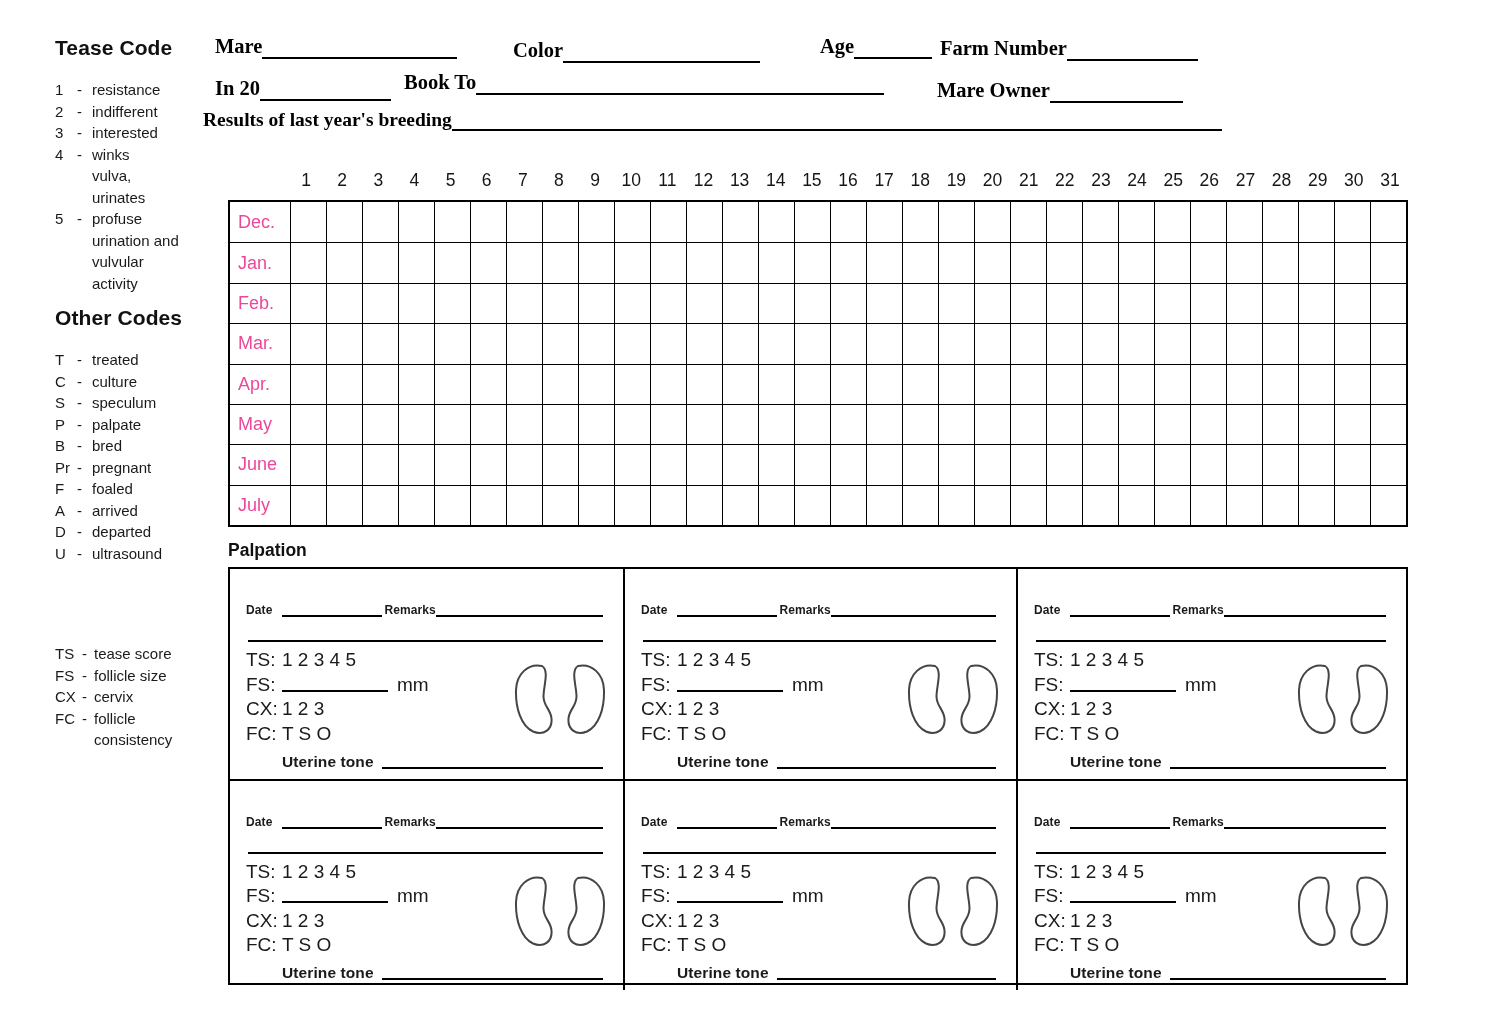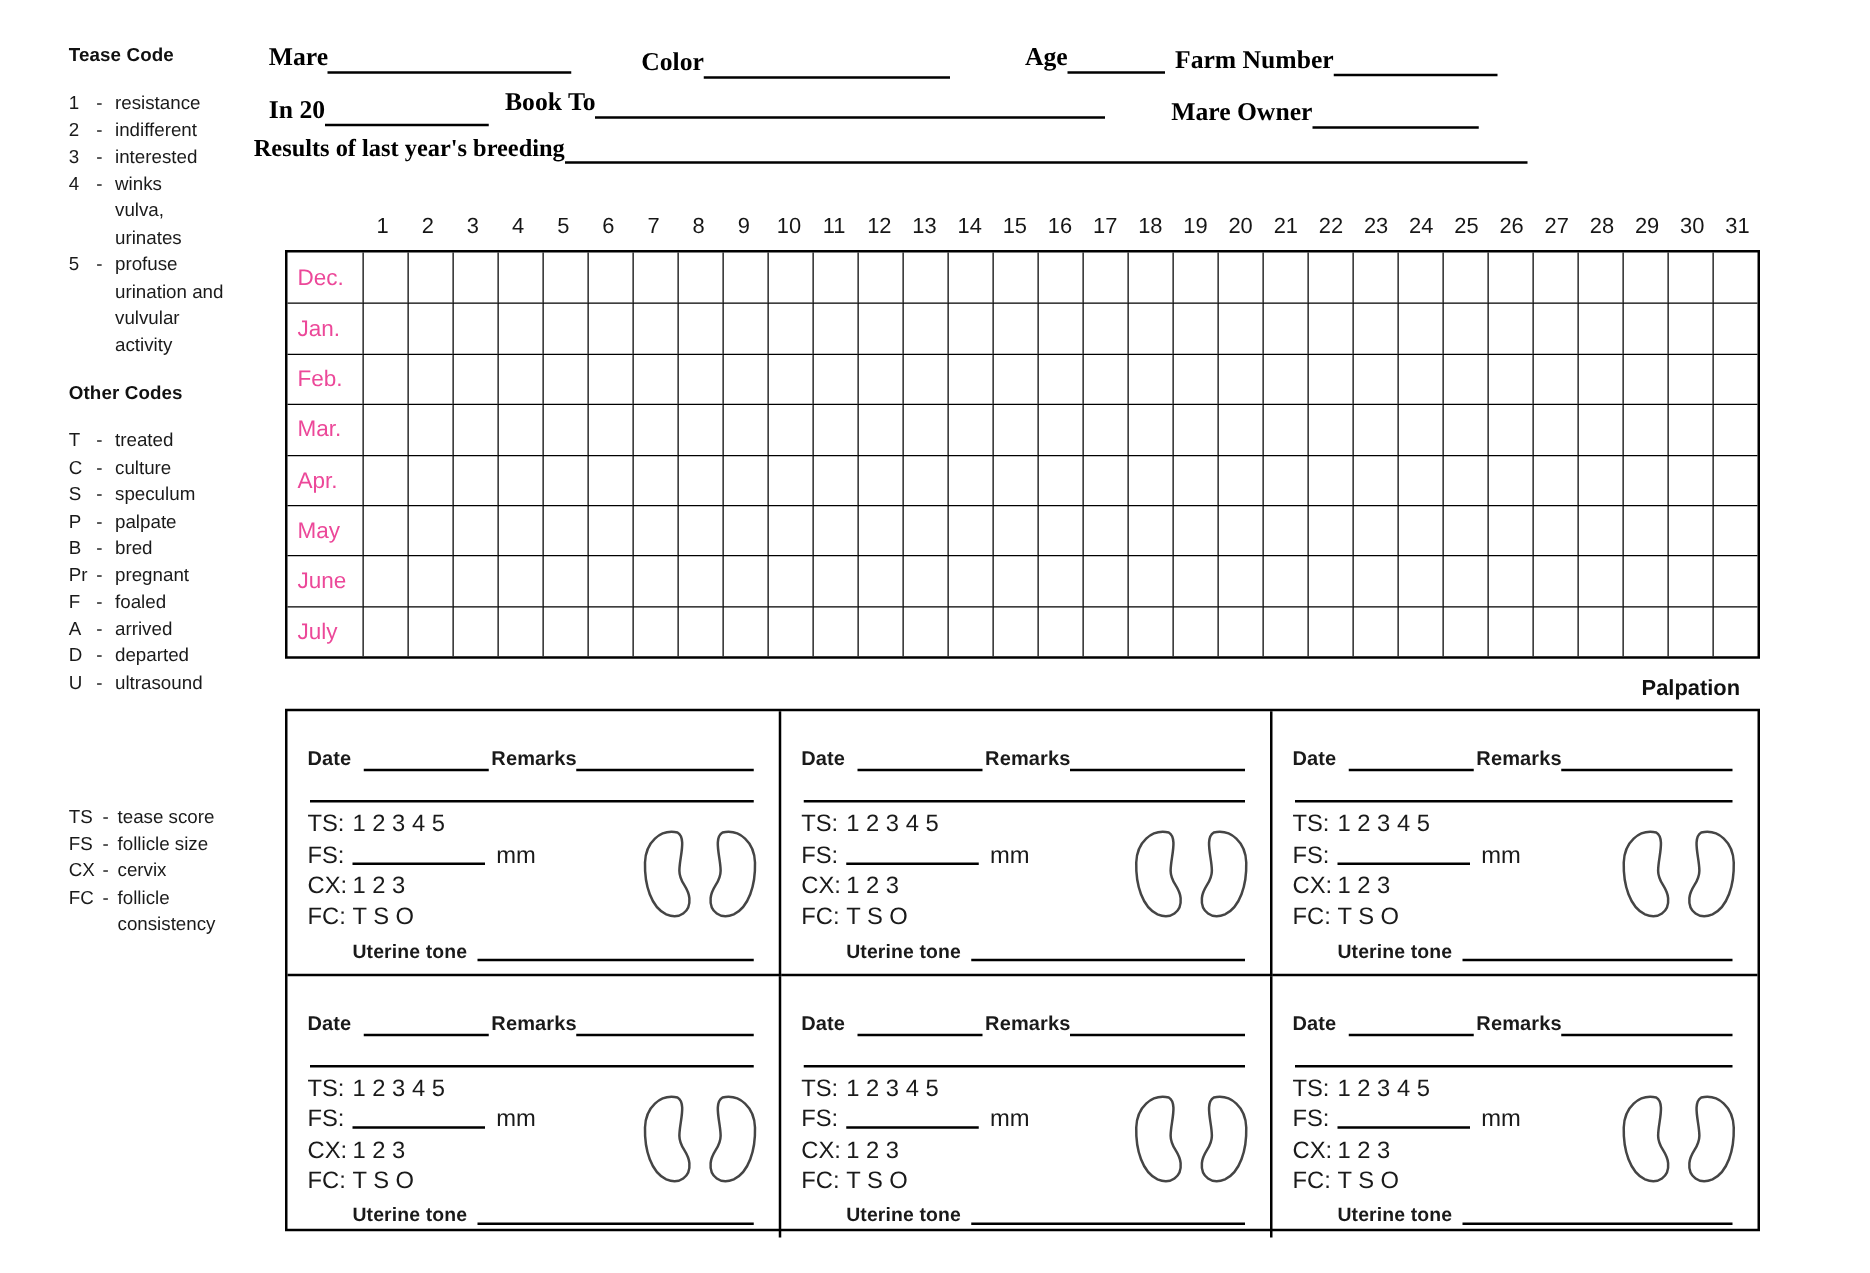--- a/index.html
+++ b/index.html
@@ -6,21 +6,21 @@
   body {
     width:1496px; height:1018px; position:relative;
     background:#ffffff; overflow:hidden;
     font-family:"Liberation Sans","DejaVu Sans",sans-serif;
     color:#1a1a1a;
   }
   .abs { position:absolute; }
 
   
   .legend { width:185px; }
-  .leg-title { font-weight:bold; font-size:15px; color:#111; margin-bottom:19px; letter-spacing:.1px; }
+  .leg-title { font-weight:bold; font-size:21px; color:#111; margin-bottom:19px; letter-spacing:.1px; }
   .leg-item { display:flex; font-size:15px; line-height:21.5px; }
   .leg-code { width:22px; flex:none; }
   .leg-dash { width:15px; flex:none; }
   .leg-lines { flex:1; }
   .legend-palp .leg-code { width:27px; }
   .legend-palp .leg-dash { width:12px; }
 
   
   .hfield {
     position:absolute; display:flex; align-items:flex-end; height:30px;
@@ -41,33 +41,33 @@
     box-sizing:border-box; border:2.5px solid #000;
     display:grid; grid-template-columns:60px repeat(31,1fr); grid-template-rows:repeat(8,1fr);
   }
   .cal-cell { box-sizing:border-box; }
   .cal-cell.bl { border-left:1.8px solid #000; }
   .cal-cell.bt { border-top:1.8px solid #000; }
   .month { display:flex; align-items:center; padding-left:8px; font-size:18px; color:#ec4899; }
 
   
   .palp-title {
-    position:absolute; left:212px; top:540px; width:1180px; text-align:right;
+    position:absolute; left:228px; top:540px; width:1180px; text-align:left;
     font-weight:bold; font-size:17.5px; color:#111;
   }
   .palp-box {
     position:absolute; left:228px; top:567px; width:1180px; height:418px;
     box-sizing:border-box; border:2.5px solid #000;
     display:grid; grid-template-columns:395px 393px 1fr; grid-template-rows:1fr 1fr;
   }
   .p-card { position:relative; box-sizing:border-box; padding:26px 20px 8px 16px; }
   .p-card.br { border-right:2px solid #000; }
   .p-card.bb { border-bottom:2px solid #000; }
 
-  .p-daterow { display:flex; align-items:flex-end; height:22px; font-size:16px; }
+  .p-daterow { display:flex; align-items:flex-end; height:22px; font-size:12px; }
   .p-bold { font-weight:bold; letter-spacing:.1px; }
   .p-line { border-bottom:2px solid #000; height:13px; }
   .p-line-date { width:100px; margin-left:10px; margin-right:2px; }
   .p-flex { flex:1; }
   .p-blank { border-bottom:2px solid #000; height:17px; margin:6px 0 4px 2px; }
   .p-row { display:flex; align-items:flex-end; height:24.4px; font-size:19px; line-height:20px; }
   .p-key { width:36px; flex:none; }
   .p-line-fs { width:106px; margin-right:9px; margin-bottom:3px; }
   .p-uterine { display:flex; align-items:flex-end; height:26px; font-size:15.5px; margin-top:1px;margin-left:36px; }
   .p-uterine .p-flex { margin-left:8px; margin-bottom:2px; }

